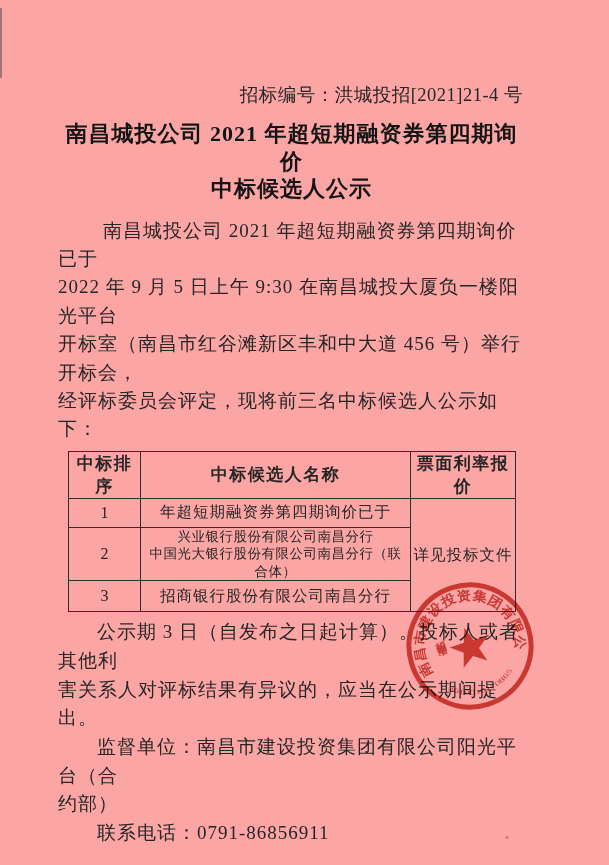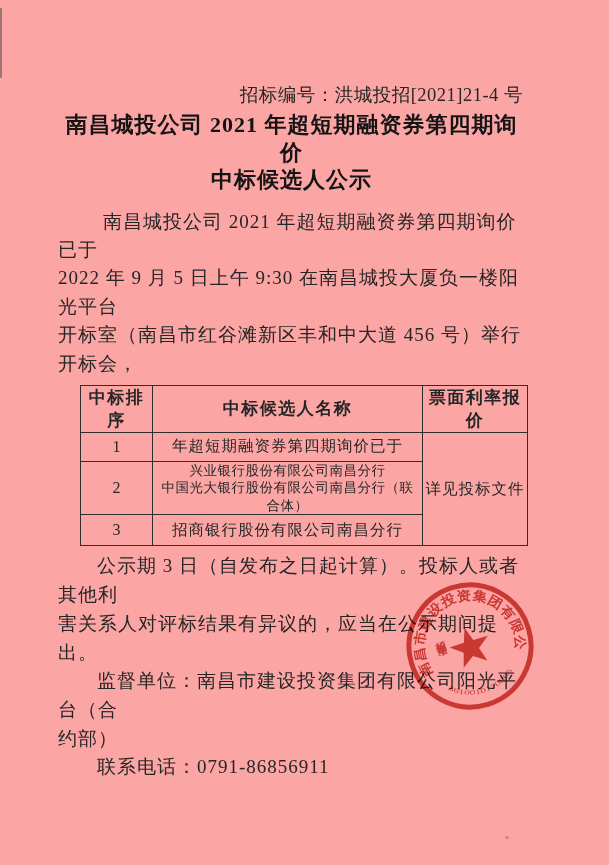--- a/index.html
+++ b/index.html
@@ -12,34 +12,34 @@
     box-sizing:border-box;
     padding:84px 84px 0 58px;
     font-family:"Liberation Serif","DejaVu Serif",serif;
     color:#262626;
   }
   .doc-number {
     font-size:18.5px; line-height:22px;
     text-align:right; letter-spacing:.5px;
     padding-right:2px;
   }
-  .title-wrap { margin-top:5px; }
+  .title-wrap { margin-top:14px; }
   .title {
     text-align:center; font-weight:bold;
     font-size:22px; line-height:27.5px;
     letter-spacing:1px; color:#141414;
   }
   .para { font-size:19px; line-height:28.4px; letter-spacing:1px; }
   .para.intro  { margin-top:14px; }
   .para.notice { margin-top:6px;  line-height:28.7px; }
   .line.ind  { text-indent:45px; }
   .line.ind2 { text-indent:39px; }
 
   table.bids {
-    margin-top:7px; margin-left:22px;
+    margin-top:7px; margin-left:10px;
     width:447px; border-collapse:collapse;
     table-layout:fixed;
   }
   table.bids th, table.bids td {
     border:1.6px solid #2e2e2e;
     text-align:center; vertical-align:middle;
     padding:0 2px; overflow:hidden;
   }
   col.c-rank  { width:72px;  }
   col.c-name  { width:270px; }
@@ -82,20 +82,21 @@
 
   <div class="title-wrap">
     <div class="title">南昌城投公司 2021 年超短期融资券第四期询价</div>
     <div class="title">中标候选人公示</div>
   </div>
 
   <div class="para intro">
     <div class="line ind">南昌城投公司 2021 年超短期融资券第四期询价已于</div>
     <div class="line">2022 年 9 月 5 日上午 9:30 在南昌城投大厦负一楼阳光平台</div>
     <div class="line">开标室（南昌市红谷滩新区丰和中大道 456 号）举行开标会，</div>
+    <div class="line">经评标委员会评定，现将前三名中标候选人公示如下：</div>
   </div>
 
   <table class="bids">
     <colgroup>
       <col class="c-rank">
         <col class="c-name">
         <col class="c-price">
     </colgroup>
     <thead>
       <tr>

